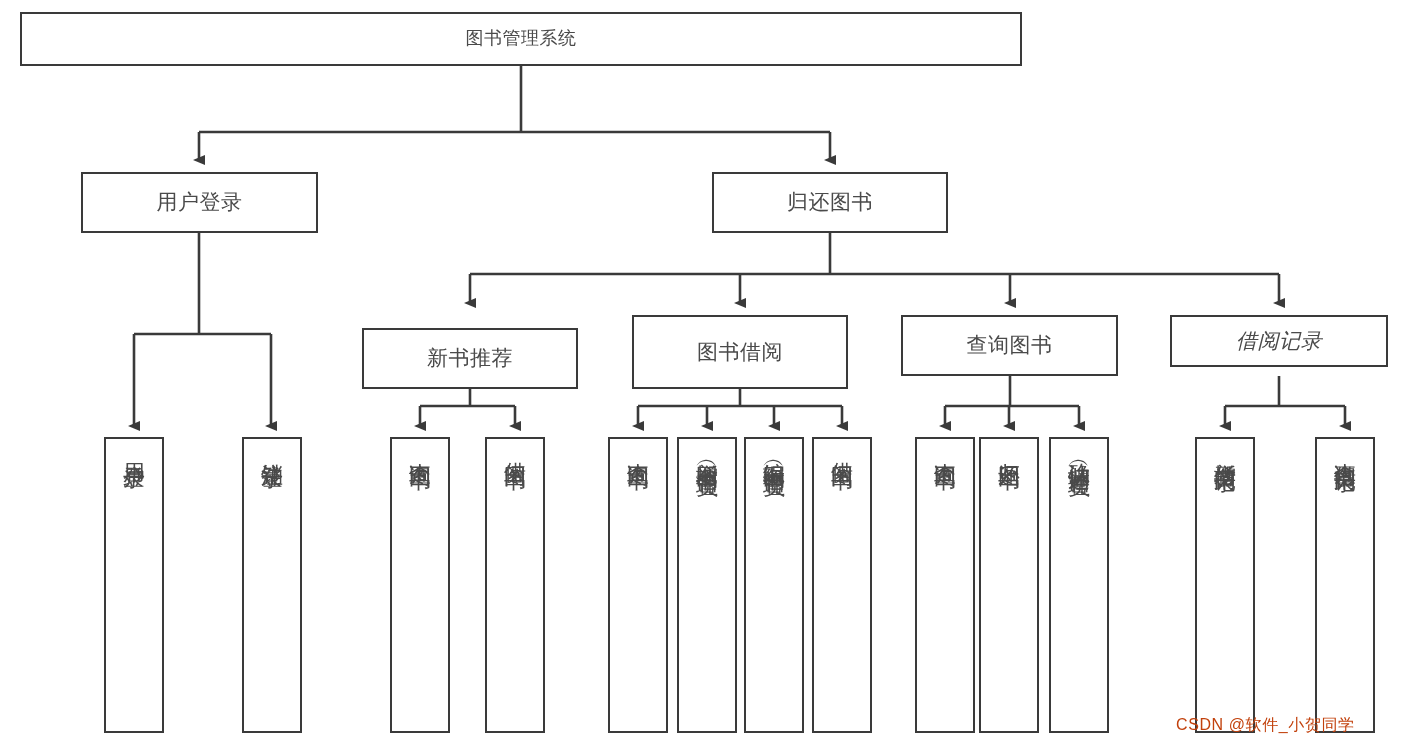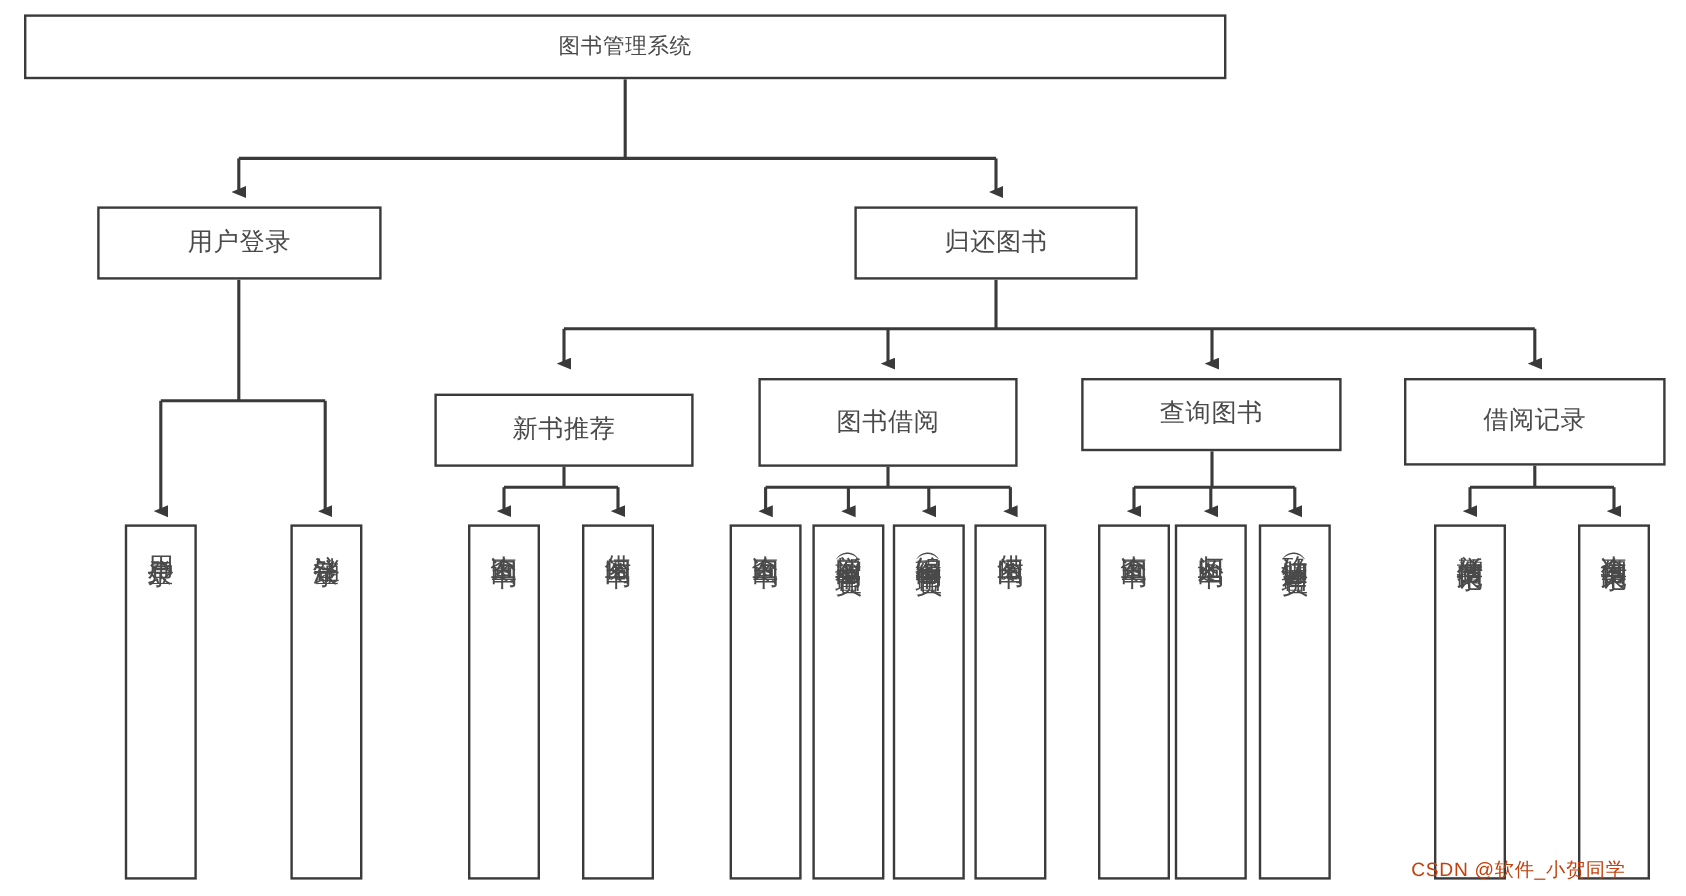--- a/index.html
+++ b/index.html
@@ -133,21 +133,21 @@
 
   <div class="node" style="left:362px; top:328px; width:216px; height:61px;">
     <span class="lbl">新书推荐</span>
   </div>
   <div class="node" style="left:632px; top:315px; width:216px; height:74px;">
     <span class="lbl">图书借阅</span>
   </div>
   <div class="node" style="left:901px; top:315px; width:217px; height:61px;">
     <span class="lbl">查询图书</span>
   </div>
-  <div class="node" style="left:1170px; top:315px; width:218px; height:73px;">
+  <div class="node" style="left:1170px; top:315px; width:218px; height:52px;font-style:italic;">
     <span class="lbl">借阅记录</span>
   </div>
 
   <div class="node vert" style="left:104px; top:437px; width:60px; height:296px;">
     <span class="lbl">用户登录</span>
   </div>
   <div class="node vert" style="left:242px; top:437px; width:60px; height:296px;">
     <span class="lbl">注销登录</span>
   </div>
 

